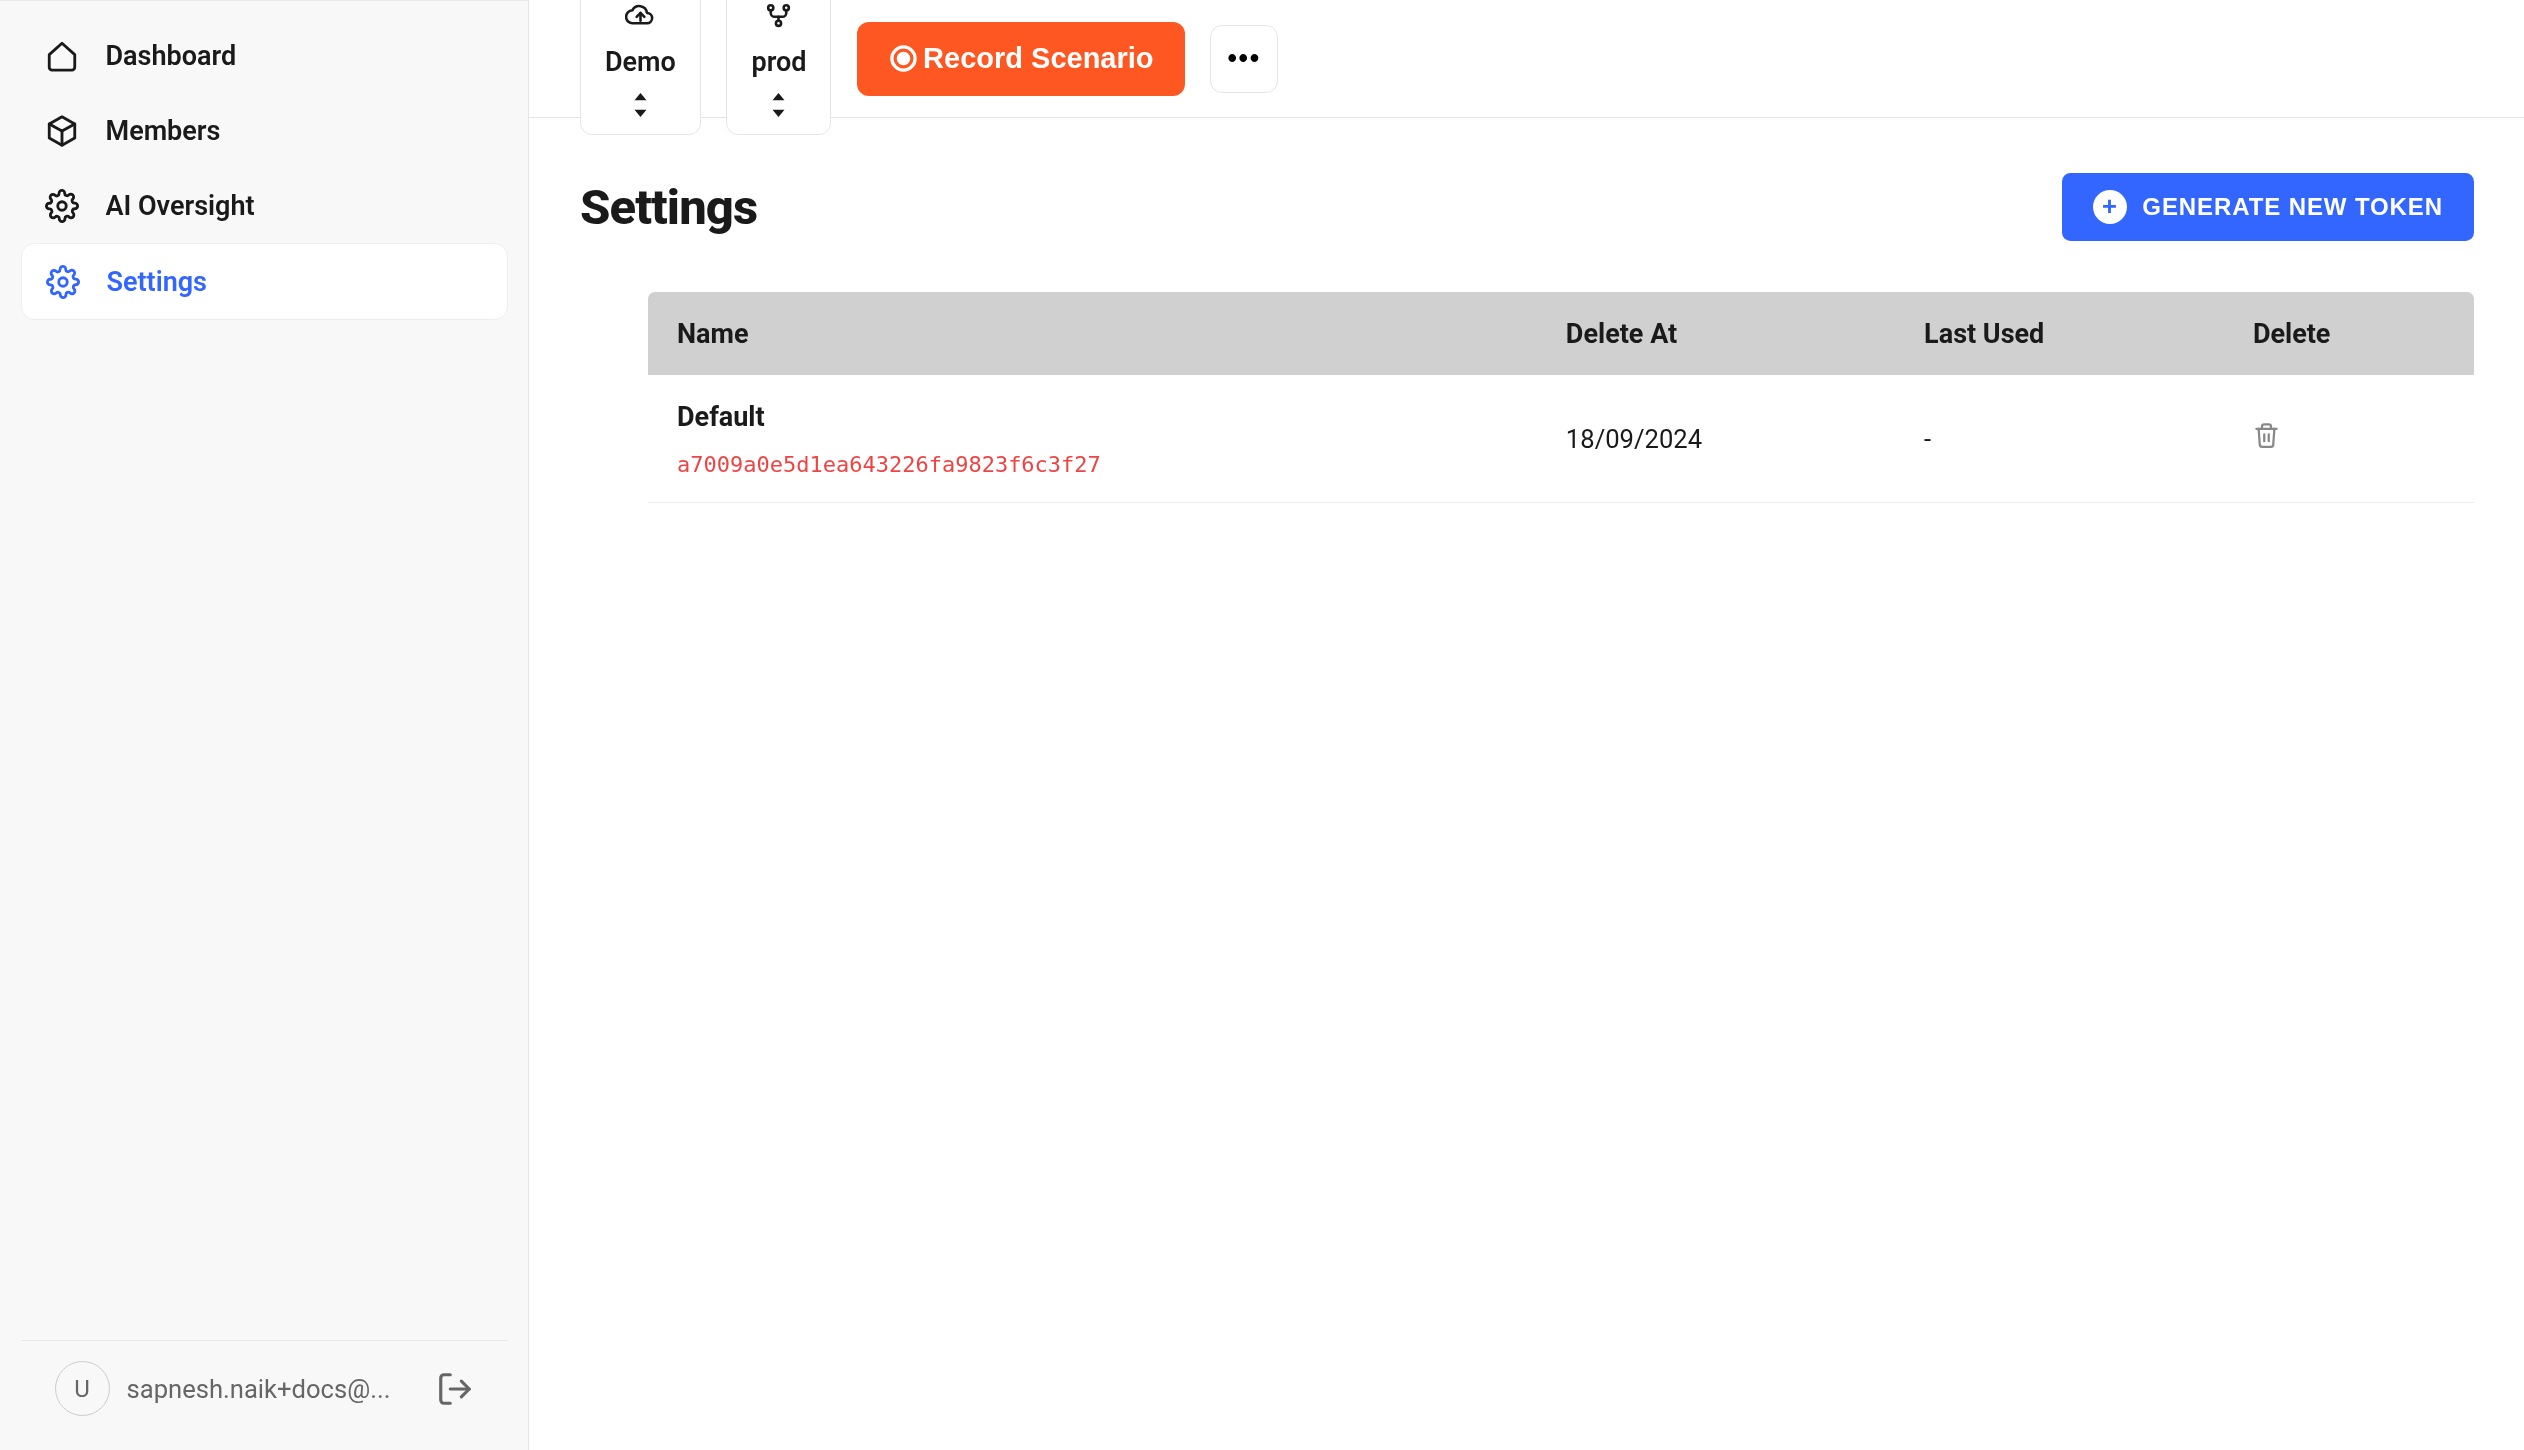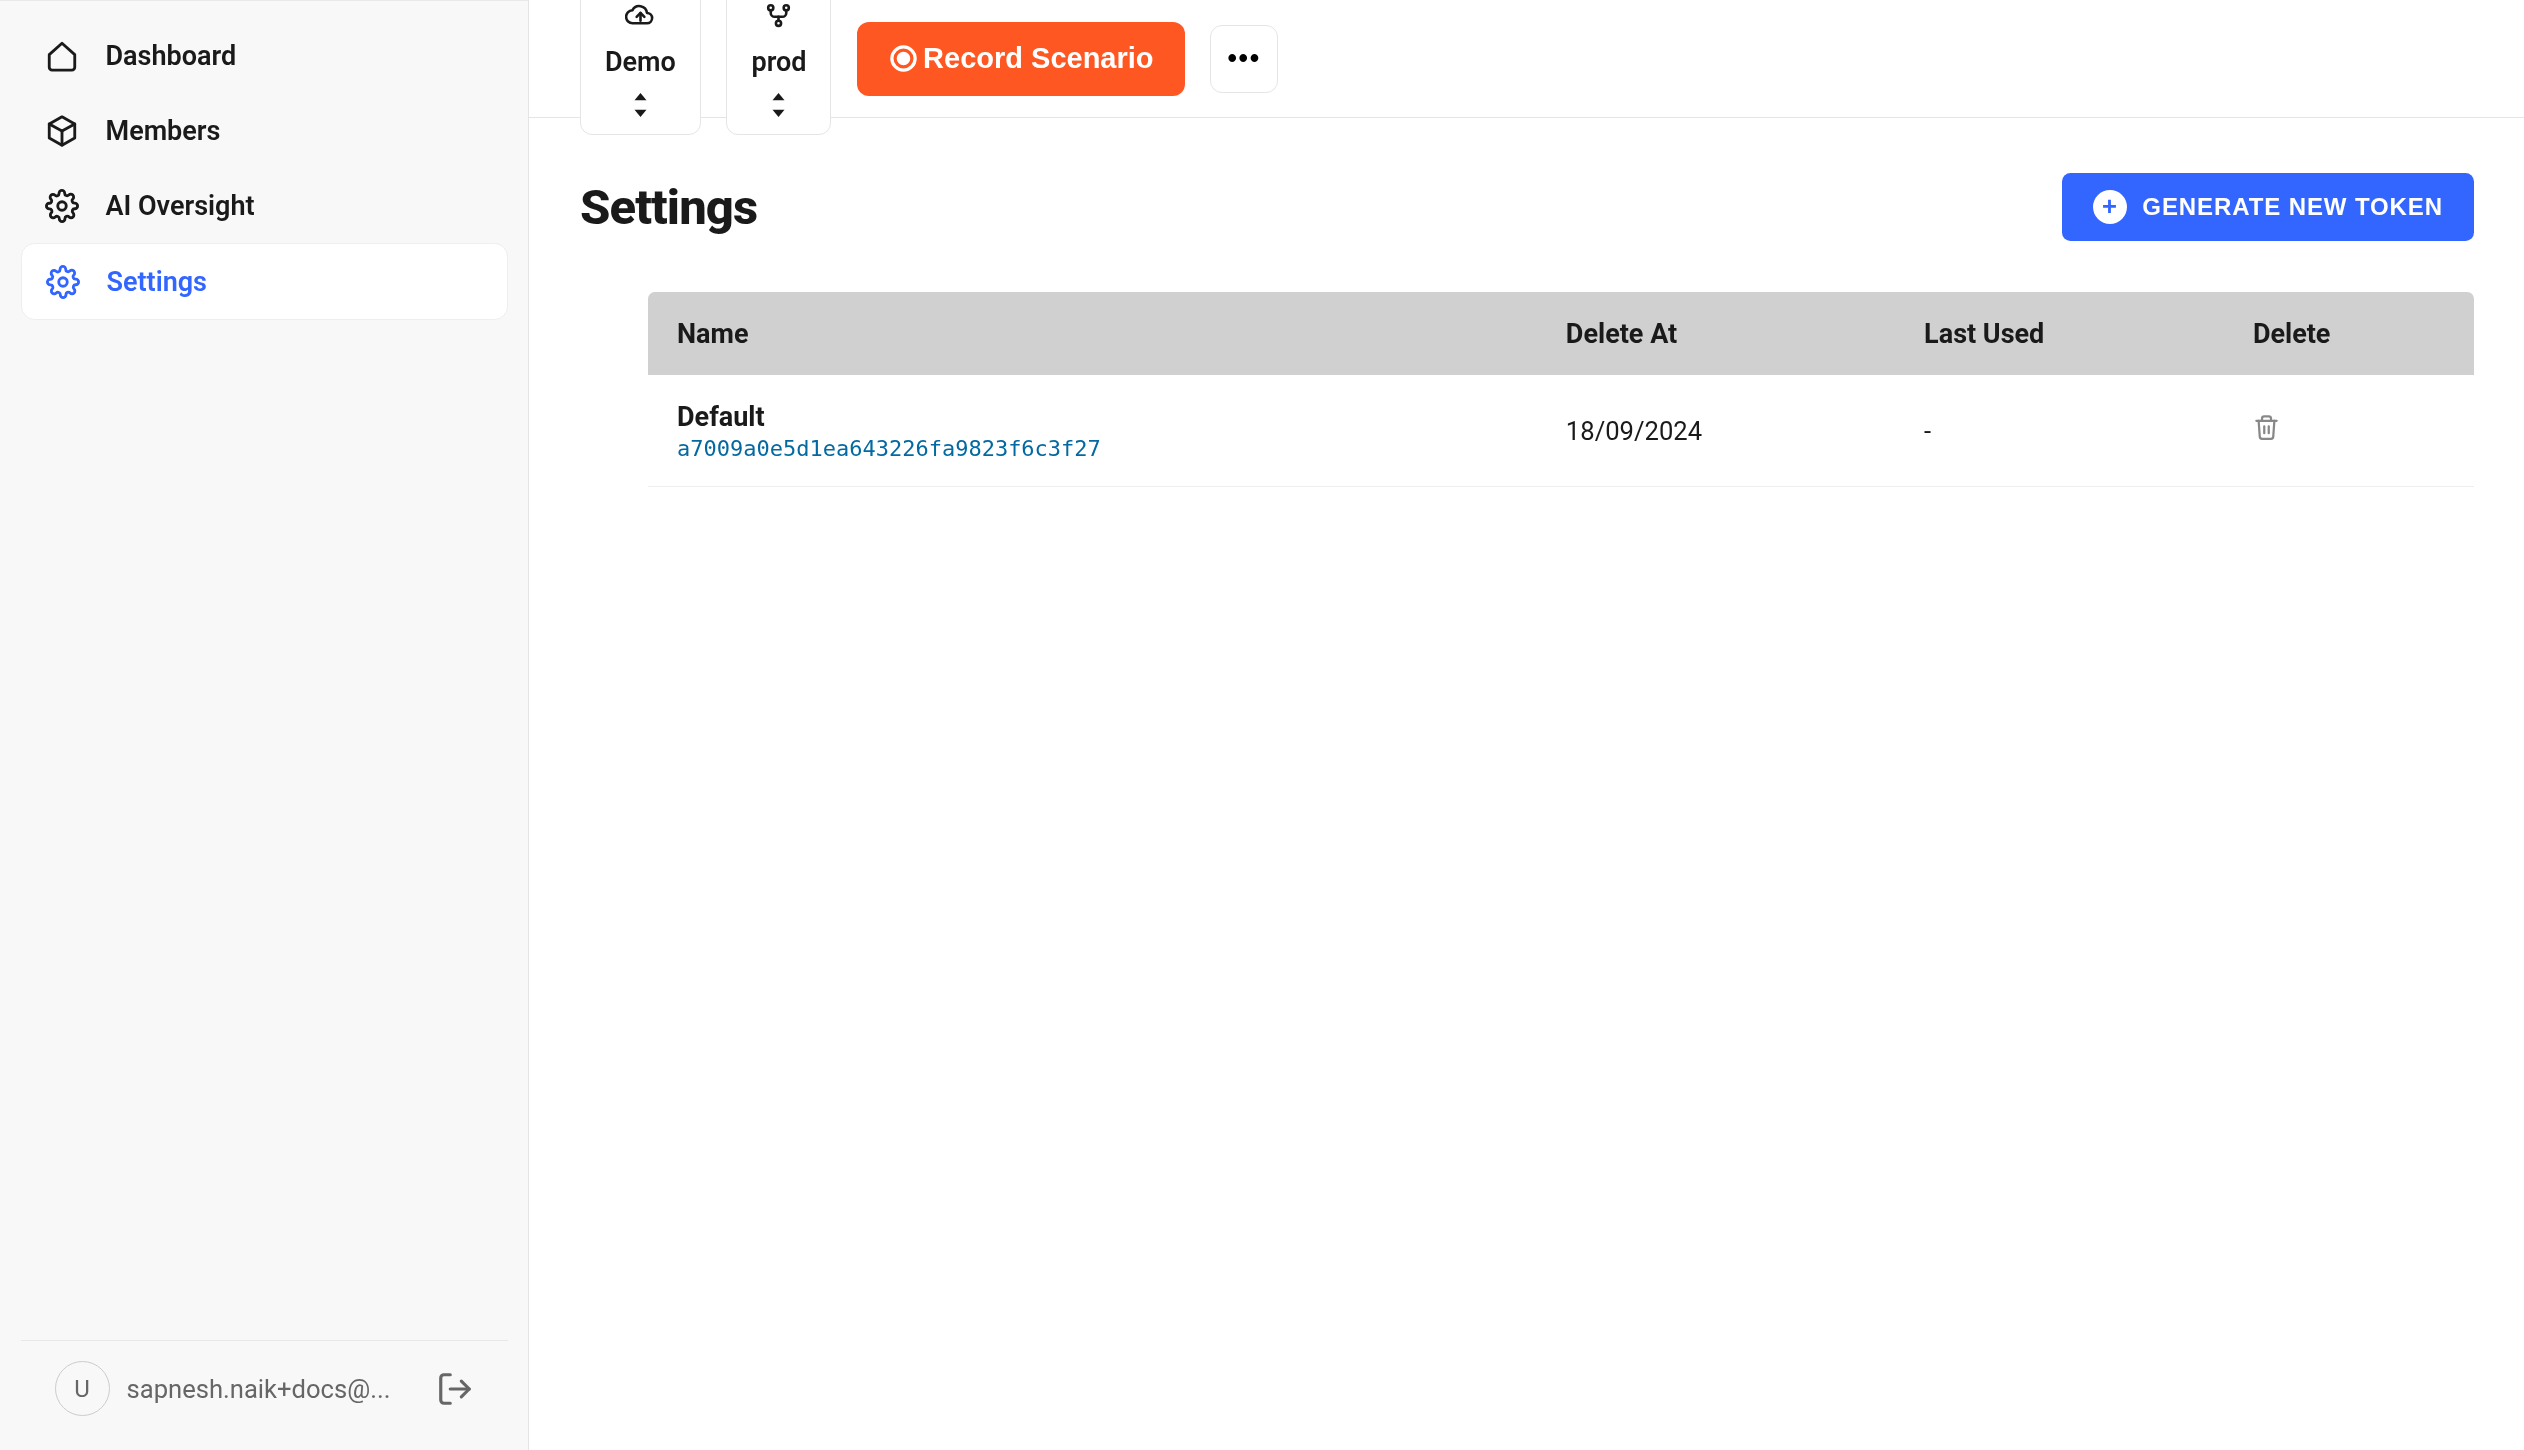--- a/index.html
+++ b/index.html
@@ -252,21 +252,21 @@
     }
     .token-table thead th:first-child { border-top-left-radius: 6.8px; }
     .token-table thead th:last-child { border-top-right-radius: 6.8px; }
     .token-table tbody td {
       padding: 25.6px 29px;
       font-size: 25.6px;
       border-bottom: 1.7px solid #eee;
       vertical-align: middle;
     }
     .token-name { font-weight: 700; font-size: 27px; }
-    .token-hash { font-size: 22px; color: #0369a1; font-family: ui-monospace, monospace; margin-top: 3px; font-weight: 400; }
+    .token-hash { font-size: 22px; color: #ef4444; font-family: ui-monospace, monospace; margin-top: 19px; font-weight: 400; }
     .delete-cell { color: #888; }
     .trash-btn { cursor: pointer; display: inline-flex; }
 
     svg { display: block; }
   </style>
 </head>
 <body>
 
 <div class="app">
   <aside class="sidebar">

